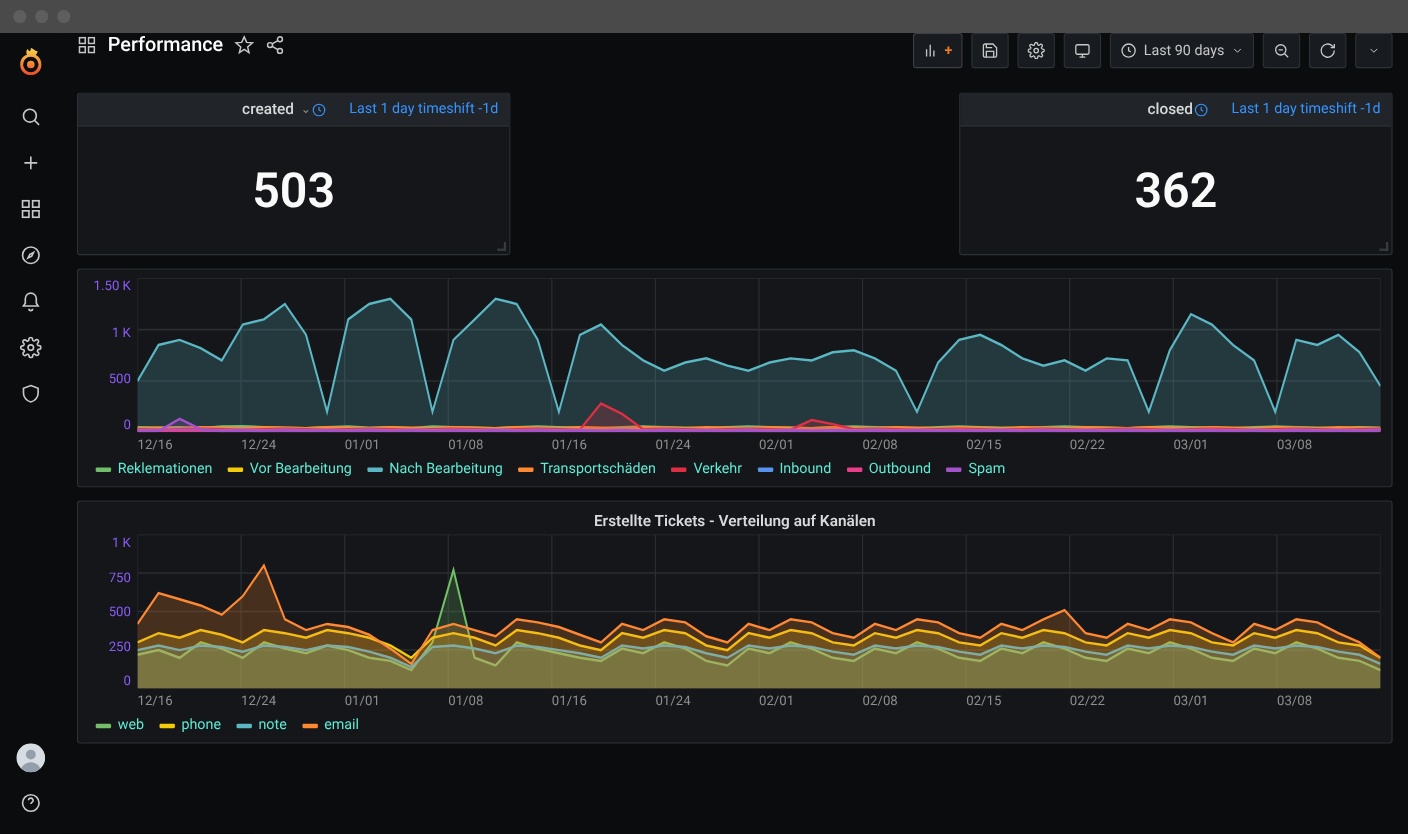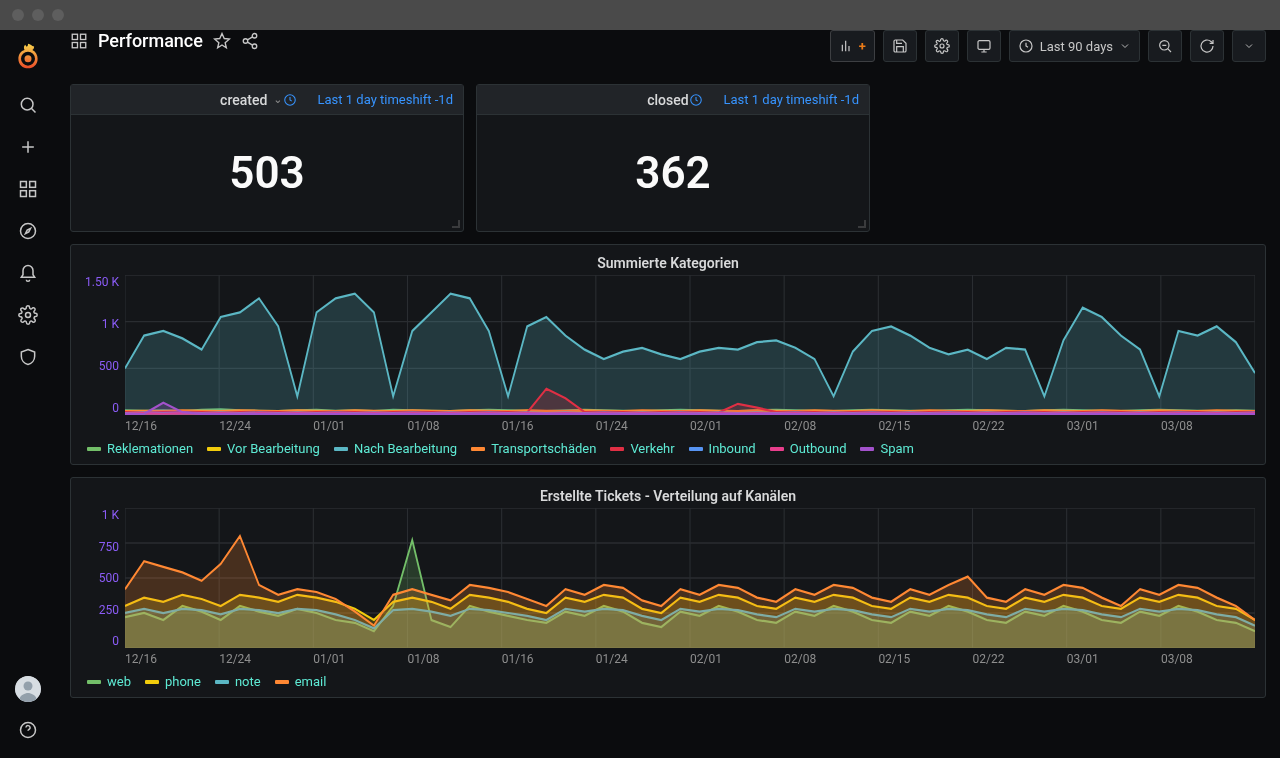--- a/index.html
+++ b/index.html
@@ -29,21 +29,21 @@
   .title{font-size:18px;font-weight:500;color:#fff;}
   .tb-icon{width:18px;height:18px;color:var(--icon);cursor:pointer;}
   .tb-icon svg{width:18px;height:18px;stroke:currentColor;fill:none;stroke-width:1.8;}
   .tb-right{margin-left:auto;display:flex;align-items:center;gap:8px;}
   .tb-btn{height:32px;min-width:34px;border:1px solid var(--border);background:var(--panel2);border-radius:3px;
     display:flex;align-items:center;justify-content:center;color:var(--icon);cursor:pointer;padding:0 8px;gap:6px;font-size:13px;}
   .tb-btn.highlight{border-color:#3d3f42;}
   .tb-btn svg{width:16px;height:16px;stroke:currentColor;fill:none;stroke-width:1.8;}
   .time-btn{white-space:nowrap;}
   .content{flex:1;overflow:auto;padding:0 14px 14px 14px;}
-  .stat-row{display:flex;gap:12px;margin-bottom:12px;}
+  .stat-row{display:flex;gap:12px;margin-bottom:12px;justify-content:space-between;}
   .stat-panel{width:394px;height:148px;background:var(--panel);border:1px solid var(--border);border-radius:3px;display:flex;flex-direction:column;position:relative;}
   .stat-hdr{height:30px;background:var(--panel-hdr);display:flex;align-items:center;padding:0 10px;border-bottom:1px solid var(--border);}
   .stat-title{color:#d8d9da;font-size:14px;font-weight:500;}
   .chev{margin-left:6px;color:#8e8e8e;font-size:11px;}
   .timeshift{margin-left:auto;display:flex;align-items:center;gap:21px;color:var(--link);font-size:13px;}
   .timeshift svg{width:14px;height:14px;stroke:currentColor;fill:none;stroke-width:1.8;}
   .stat-body{flex:1;display:flex;align-items:center;justify-content:center;}
   .stat-value{font-size:44px;font-weight:600;color:#fafafa;}
   .resize-handle{position:absolute;right:3px;bottom:3px;width:10px;height:10px;opacity:.25;}
   .resize-handle::before,.resize-handle::after{content:"";position:absolute;background:#aaa;}
@@ -254,21 +254,20 @@
         </span>
       </div>
       <div class="stat-body">
               <span class="stat-value">362</span>
             </div>
       <div class="resize-handle"></div>
     </div>
         </div>
       <div id="charts">
     <div class="chart-panel">
-      <div class="chart-title">Summierte Kategorien</div>
       <div class="chart-wrap">
         <div class="yaxis">
                 <div>1.50 K</div>
                 <div>1 K</div>
                 <div>500</div>
                 <div>0</div>
               </div>
         <div class="plot">
           <svg viewBox="0 0 1000 100" preserveAspectRatio="none">
             <g class="grid">

